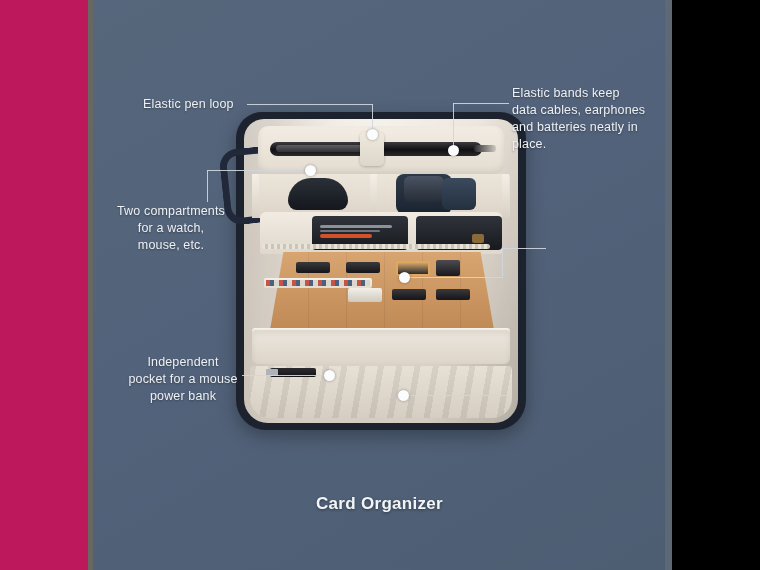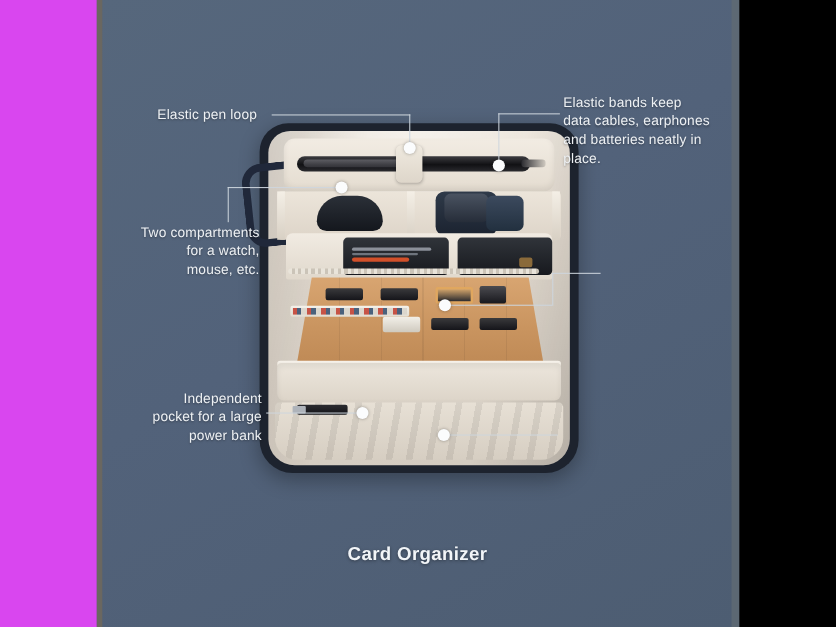--- a/index.html
+++ b/index.html
@@ -1,17 +1,17 @@
 <!DOCTYPE html>
 <html><head>
 <meta charset="utf-8">
 <style>
   html,body{margin:0;padding:0;background:#000;}
   body{width:760px;height:570px;overflow:hidden;font-family:"Liberation Sans",sans-serif;}
-  .stage{position:relative;width:615px;height:570px;background:#d946ef;}
+  .stage{position:relative;width:615px;height:570px;background:#be185d;}
 
   
   .canvas{position:absolute;left:88px;top:0;width:584px;height:570px;
           background:linear-gradient(150deg,#56677c 0%,#52627a 45%,#4d5d72 100%);}
   .edge-l{position:absolute;left:88px;top:0;width:5px;height:570px;background:#6b675f;opacity:.95;}
   .edge-r{position:absolute;left:665px;top:0;width:7px;height:570px;background:#5f6a73;opacity:.85;}
 
   
   .bag{position:absolute;left:236px;top:112px;width:290px;height:318px;}
   .shell{position:absolute;inset:0;border-radius:26px 26px 30px 30px;
@@ -98,21 +98,21 @@
            background:linear-gradient(180deg,#e7e0d5,#d6cec2);}
   .zpshade{position:absolute;left:14px;top:254px;width:262px;height:52px;border-radius:4px 4px 20px 20px;
            background:repeating-linear-gradient(100deg,rgba(0,0,0,.07) 0 6px,rgba(0,0,0,0) 6px 18px);}
   .usb{position:absolute;left:34px;top:256px;width:46px;height:9px;border-radius:2px;
        background:linear-gradient(180deg,#2b2b30,#141418);}
   .usbtip{position:absolute;left:30px;top:257px;width:12px;height:7px;border-radius:1px;background:#aeb3ba;}
 
   
   .label{position:absolute;color:#eef1f4;font-size:12.5px;line-height:17px;letter-spacing:.15px;
          text-shadow:0 1px 2px rgba(0,0,0,.35);white-space:pre-line;}
-  .label.r{text-align:right;}
+  .label.r{text-align:center;}
   .lead{position:absolute;background:#ced6dd;opacity:.92;}
   .lead.h{height:1px;}
   .lead.v{width:1px;}
   .dot{position:absolute;width:11px;height:11px;border-radius:50%;background:#fbfcfd;
        box-shadow:0 0 3px rgba(0,0,0,.35);}
   .title{position:absolute;color:#f2f5f8;font-size:17px;font-weight:bold;letter-spacing:.3px;
          text-shadow:0 1px 3px rgba(0,0,0,.4);}
 </style>
 </head>
 <body>
@@ -193,21 +193,21 @@
   <div class="lead v" style="left:207px;top:170px;height:32px"></div>
   <div class="lead h" style="left:207px;top:170px;width:105px"></div>
   <div class="dot" style="left:305px;top:165px"></div>
 
   <div class="lead h" style="left:404px;top:277px;width:98px"></div>
   <div class="lead v" style="left:502px;top:248px;height:30px"></div>
   <div class="lead h" style="left:502px;top:248px;width:44px"></div>
   <div class="dot" style="left:399px;top:272px"></div>
 
   <div class="label r" style="left:128px;top:354px;width:110px">Independent
-pocket for a large
+pocket for a mouse
 power bank</div>
   <div class="lead h" style="left:242px;top:375px;width:87px"></div>
   <div class="dot" style="left:324px;top:370px"></div>
 
   <div class="lead h" style="left:403px;top:395px;width:104px"></div>
   <div class="dot" style="left:398px;top:390px"></div>
 
   <div class="title" style="left:316px;top:494px">Card Organizer</div>
 
 </div>

